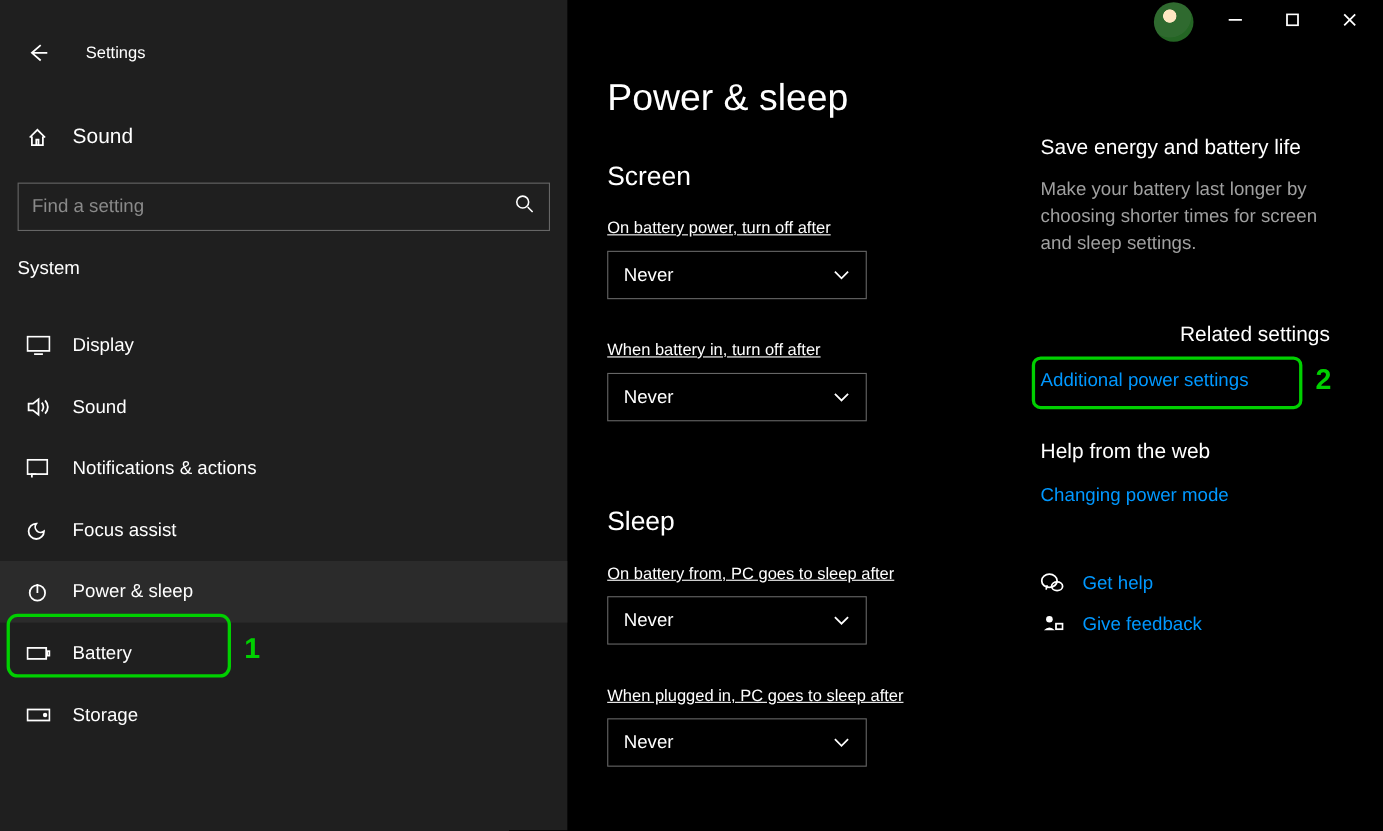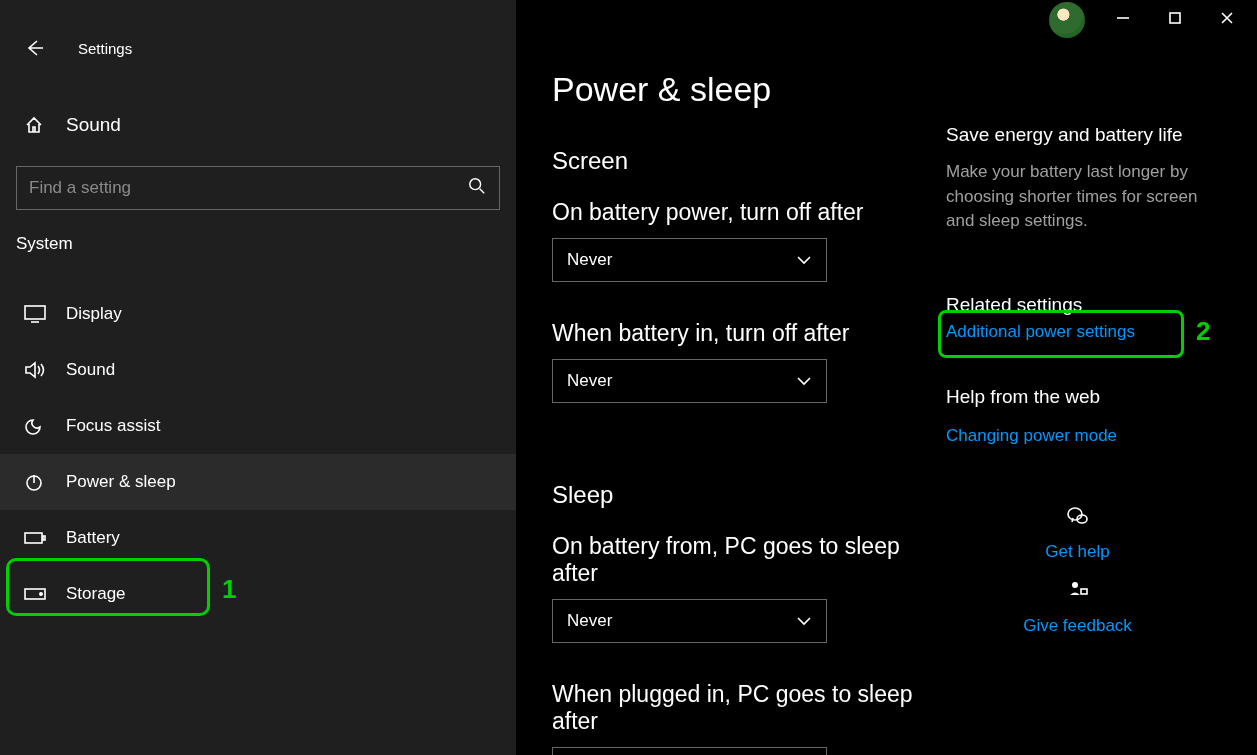--- a/index.html
+++ b/index.html
@@ -68,37 +68,37 @@
     
     .main {
       flex: 1; height: 100%; background: #000;
       display: flex; position: relative;
     }
     .content {
       width: 430px; padding: 20px 0 0 0;
     }
     .page-title { font-size: 34px; font-weight: 500; margin-bottom: 38px; }
     .section-h { font-size: 24px; font-weight: 500; margin-bottom: 24px; }
-    .field-label { font-size: 23px; margin-bottom: 12px; }
+    .field-label { font-size: 15px; margin-bottom: 12px; text-decoration: underline; }
     .dropdown {
-      width: 275px; height: 44px;
+      width: 236px; height: 44px;
       border: 1px solid #666; background: transparent;
       display: flex; align-items: center; justify-content: space-between;
       padding: 0 14px; font-size: 17px; margin-bottom: 38px; text-align: center;
     }
     .section-gap { height: 40px; }
 
     .right-col {
       flex: 1; padding: 124px 48px 0 0;
       position: relative;
     }
     .rs-h { font-size: 19px; font-weight: 500; margin-bottom: 14px; }
     .rs-p { font-size: 17px; color: #a0a0a0; line-height: 1.45; margin-bottom: 60px; max-width: 310px; }
     .link { color: #0098ff; font-size: 17px; display:block; margin-bottom: 30px; cursor:pointer; }
-    .link-row { display:flex; align-items:center; gap:16px; margin-bottom:18px;flex-direction:column; }
+    .link-row { display:flex; align-items:center; gap:16px; margin-bottom:18px; }
     .link-row .icon-mini { width:22px; display:flex; align-items:center; justify-content:center; }
 
     
     .win-controls {
       position: absolute; top: 0; right: 0; height: 40px;
       display: flex; gap: 8px; padding-right: 8px;
     }
     .win-btn { width: 44px; height: 36px; display:flex; align-items:center; justify-content:center; }
     .avatar {
       width: 36px; height: 36px; border-radius: 50%;
@@ -164,20 +164,29 @@
     <div class="nav-item">
       <span class="icon-slot">
           <svg width="22" height="20" viewBox="0 0 22 20">
             <path d="M2 7 H6 L11 3 V17 L6 13 H2 Z M14 6 Q17 10 14 14 M17 4 Q22 10 17 16"></path>
           </svg>
         </span>
       <span>Sound</span>
     </div>
     <div class="nav-item">
       <span class="icon-slot">
+          <svg width="20" height="18" viewBox="0 0 20 18">
+            <rect x="1" y="1" width="18" height="13"></rect>
+            <path d="M5 17 L5 14 L9 14"></path>
+          </svg>
+        </span>
+      <span>Notifications &amp; actions</span>
+    </div>
+    <div class="nav-item">
+      <span class="icon-slot">
           <svg width="20" height="20" viewBox="0 0 20 20">
             <path d="M16 11 A7 7 0 1 1 9 4 A5 5 0 0 0 16 11 Z"></path>
           </svg>
         </span>
       <span>Focus assist</span>
     </div>
     <div class="nav-item selected">
       <span class="icon-slot">
           <svg width="20" height="20" viewBox="0 0 20 20">
             <circle cx="10" cy="11" r="7"></circle>
@@ -250,21 +259,21 @@
       <svg width="16" height="10" viewBox="0 0 16 10">
           <path d="M2 2 L8 8 L14 2"></path>
         </svg>
     </div>
   </div>
 
   <div class="right-col">
     <div class="rs-h">Save energy and battery life</div>
     <div class="rs-p">Make your battery last longer by choosing shorter times for screen and sleep settings.</div>
 
-    <div class="rs-h" style="margin-bottom:6px;">Related settings</div>
+    <div class="rs-h" style="margin-bottom:20px;text-align:right;">Related settings</div>
     <div style="position:relative; margin-bottom:44px;">
       <a class="link" style="margin-bottom:0;">Additional power settings</a>
       <div class="highlight-box-2" style="left:-8px; top:-12px; width:246px; height:48px;"></div>
       <div class="annot-num" style="left:250px; top:-6px;">2</div>
     </div>
 
     <div class="rs-h" style="margin-bottom:18px;">Help from the web</div>
     <a class="link" style="margin-bottom:60px;">Changing power mode</a>
 
     <div class="link-row">

